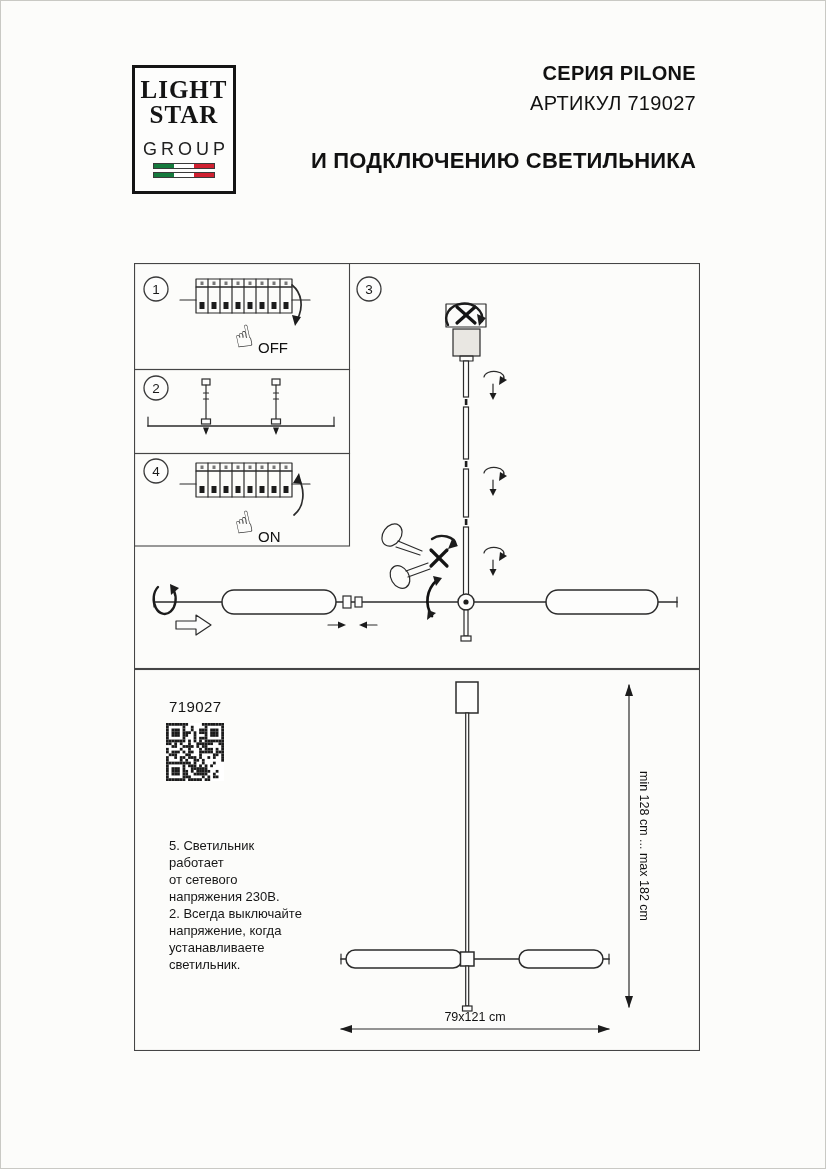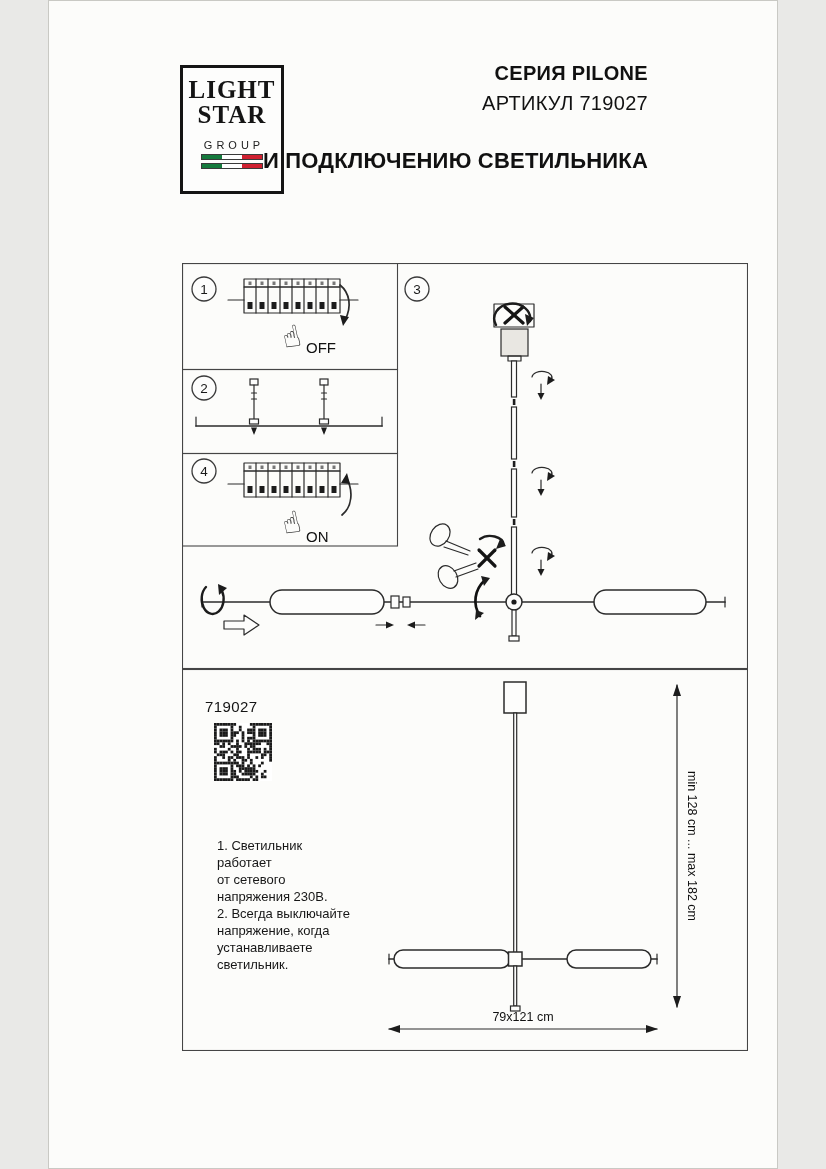--- a/index.html
+++ b/index.html
@@ -1,39 +1,39 @@
 <!DOCTYPE html>
 <html><head>
 <meta charset="utf-8">
 <style>
   html,body{margin:0;padding:0;background:#e9e9e7;}
-  .page{position:relative;width:730px;height:1169px;background:#fcfcfa;
+  .page{position:relative;width:826px;height:1169px;background:#fcfcfa;
         font-family:"Liberation Sans",sans-serif;color:#1a1a1a;overflow:hidden;
         border:1px solid #c9c9c4;box-sizing:border-box;margin:0 auto;}
   .abs{position:absolute;}
 
   
   .logo{position:absolute;left:131px;top:64px;width:104px;height:129px;
         border:3px solid #141414;background:#fdfdfc;box-sizing:border-box;
         display:flex;flex-direction:column;align-items:center;padding-top:10px;}
   .logo .big{font-family:"Liberation Serif",serif;font-weight:700;font-size:25px;
         line-height:0.98;letter-spacing:1px;color:#141414;}
-  .logo .group{margin-top:12px;font-size:11px;letter-spacing:4px;margin-left:4px;color:#222;}
+  .logo .group{margin-top:12px;font-size:18px;letter-spacing:4px;margin-left:4px;color:#222;}
   .flagrow{display:flex;width:62px;height:6px;margin-top:3px;border:1px solid #3a3a3a;box-sizing:border-box;}
   .flagrow i{display:block;flex:1;}
   .fg{background:#157a3d;} .fw{background:#ffffff;} .fr{background:#cf2030;}
 
   
   .hdr{position:absolute;right:129px;top:60px;text-align:right;color:#111;}
   .hdr .series{font-size:20px;font-weight:700;line-height:24px;letter-spacing:0.3px;}
   .hdr .article{font-size:20px;font-weight:400;line-height:24px;margin-top:6px;letter-spacing:0.3px;}
   .hdr .title{margin-top:32px;font-size:22px;font-weight:700;line-height:27px;letter-spacing:0.2px;}
 
   
-  .artnum{position:absolute;left:156px;top:697px;font-size:15px;letter-spacing:0.4px;color:#141414;}
+  .artnum{position:absolute;left:168px;top:697px;font-size:15px;letter-spacing:0.4px;color:#141414;}
   .qr{position:absolute;left:165px;top:722px;background:#ffffff;}
   .notes{position:absolute;left:168px;top:836px;font-size:13px;line-height:17px;color:#161616;white-space:nowrap;}
 
   
   svg text{font-family:"Liberation Sans",sans-serif;}
   .box{fill:none;stroke:#454545;stroke-width:1.1;}
   .d{stroke:#2b2b2b;stroke-width:1.2;fill:none;stroke-linecap:round;stroke-linejoin:round;}
   .d15{stroke:#2b2b2b;stroke-width:1.7;fill:none;stroke-linecap:round;}
   .d2{stroke:#1c1c1c;stroke-width:2.4;fill:none;stroke-linecap:round;}
   .d25{stroke:#111;stroke-width:2.7;fill:none;stroke-linecap:round;}
@@ -503,21 +503,21 @@
         <rect x="24.86" y="55.24" width="2.76" height="2.76" fill="#1a1a1a"></rect>
         <rect x="27.62" y="55.24" width="2.76" height="2.76" fill="#1a1a1a"></rect>
         <rect x="30.38" y="55.24" width="2.76" height="2.76" fill="#1a1a1a"></rect>
         <rect x="33.14" y="55.24" width="2.76" height="2.76" fill="#1a1a1a"></rect>
         <rect x="38.67" y="55.24" width="2.76" height="2.76" fill="#1a1a1a"></rect>
         <rect x="41.43" y="55.24" width="2.76" height="2.76" fill="#1a1a1a"></rect>
       </g>
   </svg>
 
   <div class="notes">
-    <div>1. Светильник</div>
+    <div>5. Светильник</div>
     <div>работает</div>
     <div>от сетевого</div>
     <div>напряжения 230В.</div>
     <div>2. Всегда выключайте</div>
     <div>напряжение, когда</div>
     <div>устанавливаете</div>
     <div>светильник.</div>
   </div>
 
 </div>

